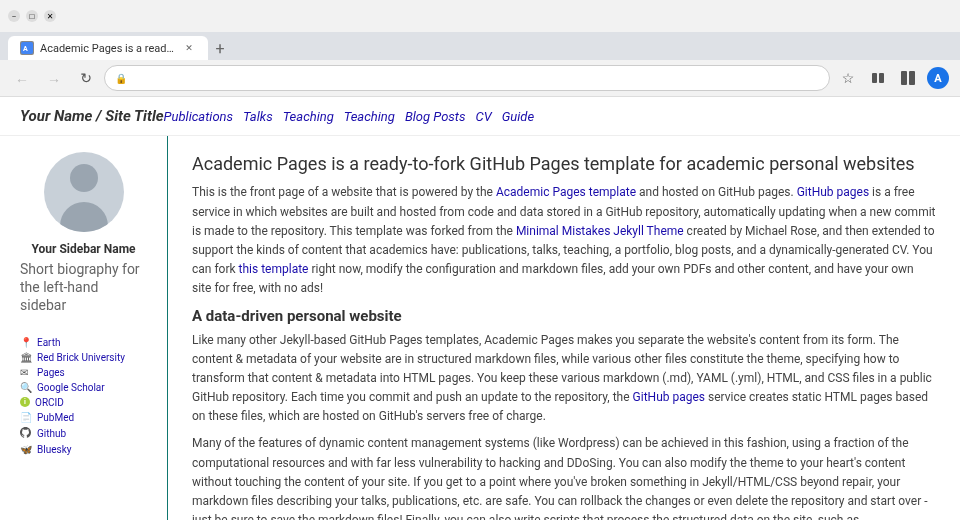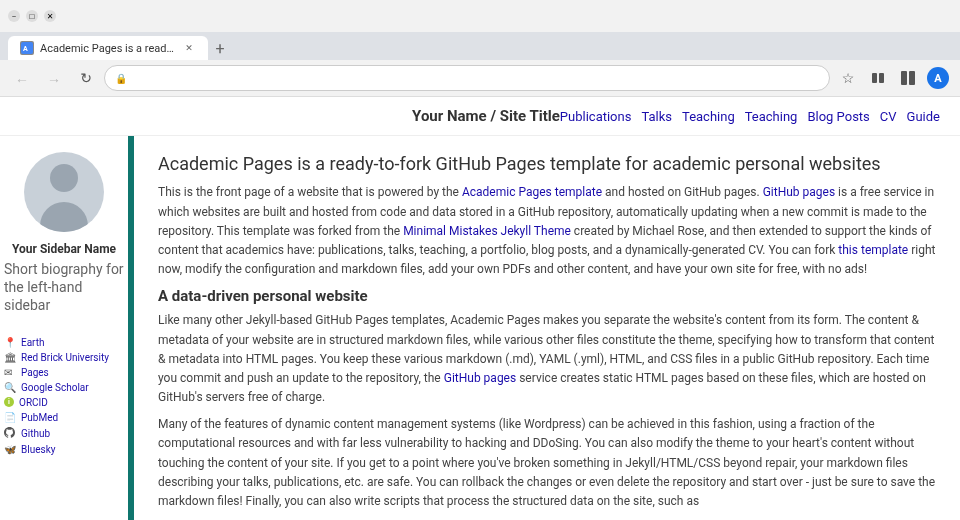--- a/index.html
+++ b/index.html
@@ -89,21 +89,22 @@
       height: calc(520px - 96px);
       overflow: hidden;
     }
 
     
     .site-header {
       border-bottom: 1px solid #eee;
       padding: 10px 20px;
       display: flex;
       align-items: center;
-      justify-content: flex-end;
+      justify-content: flex-start;
+      font-style: italic;
     }
     .site-title {
       font-size: 15px;
       font-weight: bold;
       color: #333;
       text-decoration: none;
     }
     .site-nav {
       display: flex;
       gap: 10px;
@@ -118,24 +119,24 @@
 
     
     .main-layout {
       display: flex;
       flex: 1;
       overflow: hidden;
     }
 
     
     .sidebar {
-      width: 134px;
+      width: 168px;
       flex-shrink: 0;
-      padding: 16px 4px;
-      border-right: 6px solid #0f766e;
+      padding: 16px 20px;
+      border-right: 1px solid #0f766e;
       overflow-y: auto;
     }
     .avatar {
       width: 80px; height: 80px; border-radius: 50%;
       background: #c8d0d8;
       margin: 0 auto 10px;
       display: flex; align-items: center; justify-content: center;
       overflow: hidden;
     }
     .avatar-person {

